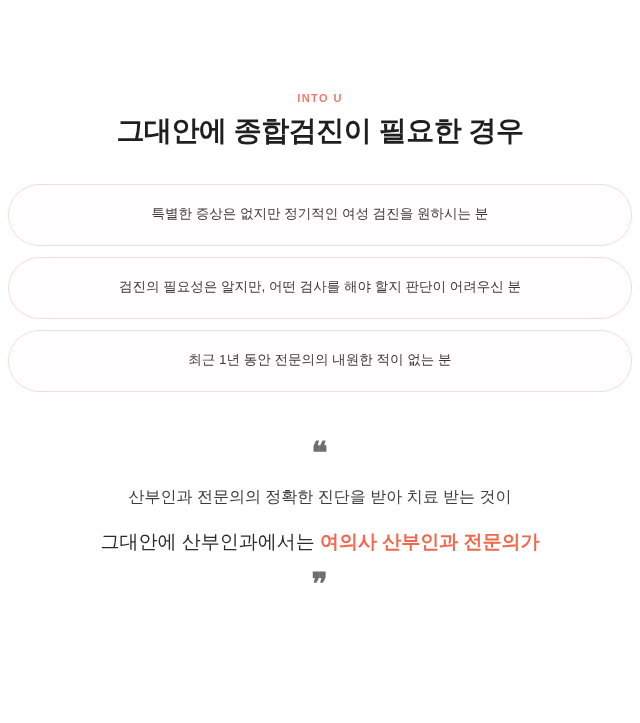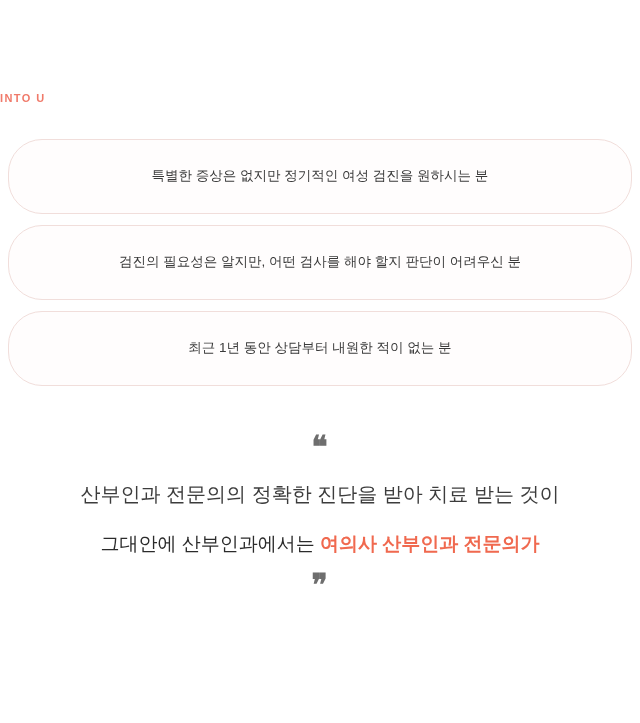--- a/index.html
+++ b/index.html
@@ -18,20 +18,21 @@
 
   .page {
     width: 640px;
     height: 723px;
     position: relative;
     padding: 0;
   }
 
   
   .header {
+    text-align: center;
     padding-top: 92px;
   }
   .eyebrow {
     font-size: 11px;
     letter-spacing: 1.4px;
     color: #f07a6a;
     font-weight: 700;
     margin: 0 0 8px 0;
     line-height: 1.2;
   }
@@ -46,21 +47,21 @@
 
   
   .pill-list {
     margin-top: 34px;
     padding: 0 8px;
     display: flex;
     flex-direction: column;
     gap: 11px;
   }
   .pill {
-    height: 75px;
+    height: 62px;
     border: 1px solid #f1dedb;
     border-radius: 34px;
     background: #fffdfd;
     display: flex;
     align-items: center;
     justify-content: center;
     font-size: 13.5px;
     color: #3a3a3a;
     line-height: 1.4;
     text-align: center;
@@ -83,50 +84,51 @@
   }
   .quote-mark.open { margin-bottom: 16px; }
   .quote-mark.close { margin-top: 12px; }
 
   .quote-line {
     font-size: 16.5px;
     color: #3c3c3c;
     line-height: 1.62;
     margin: 0;
   }
-  .quote-line.small { font-size: 20px; }
+  .quote-line.small { font-size: 16px; }
   .quote-line.big {
     font-size: 19px;
     color: #2b2b2b;
     margin-top: 18px;
     line-height: 1.55;
   }
   .accent {
     color: #f0694f;
     font-weight: 700;
   }
 </style>
 </head>
 <body>
 
 <div class="page">
 
   <div class="header">
     <p class="eyebrow">INTO U</p>
+    <h1 class="headline">그대안에 종합검진이 필요한 경우</h1>
   </div>
 
   <div class="pill-list">
     <div class="pill">
       <span>특별한 증상은 없지만 정기적인 여성 검진을 원하시는 분</span>
     </div>
     <div class="pill">
       <span>검진의 필요성은 알지만, 어떤 검사를 해야 할지 판단이 어려우신 분</span>
     </div>
     <div class="pill">
-      <span>최근 1년 동안 상담부터 내원한 적이 없는 분</span>
+      <span>최근 1년 동안 전문의의 내원한 적이 없는 분</span>
     </div>
   </div>
 
   <div class="quote-block">
     <div class="quote-mark open">❝</div>
 
     <p class="quote-line small">산부인과 전문의의 정확한 진단을 받아 치료 받는 것이</p>
 
     <p class="quote-line big"><span>그대안에 산부인과에서는 </span><span class="accent">여의사 산부인과 전문의가</span></p>
 

